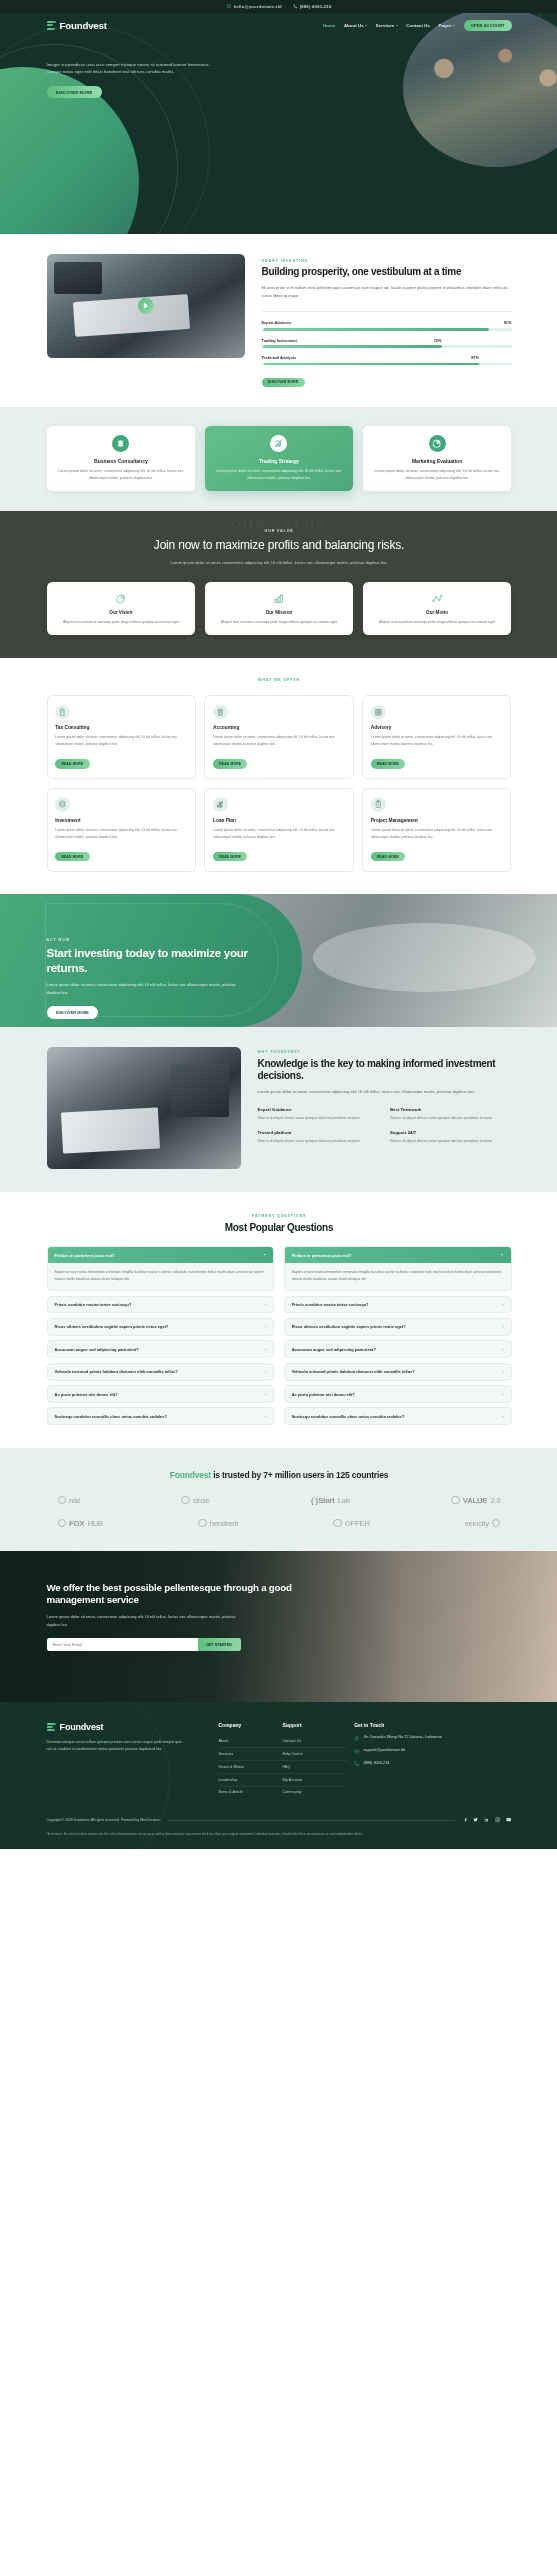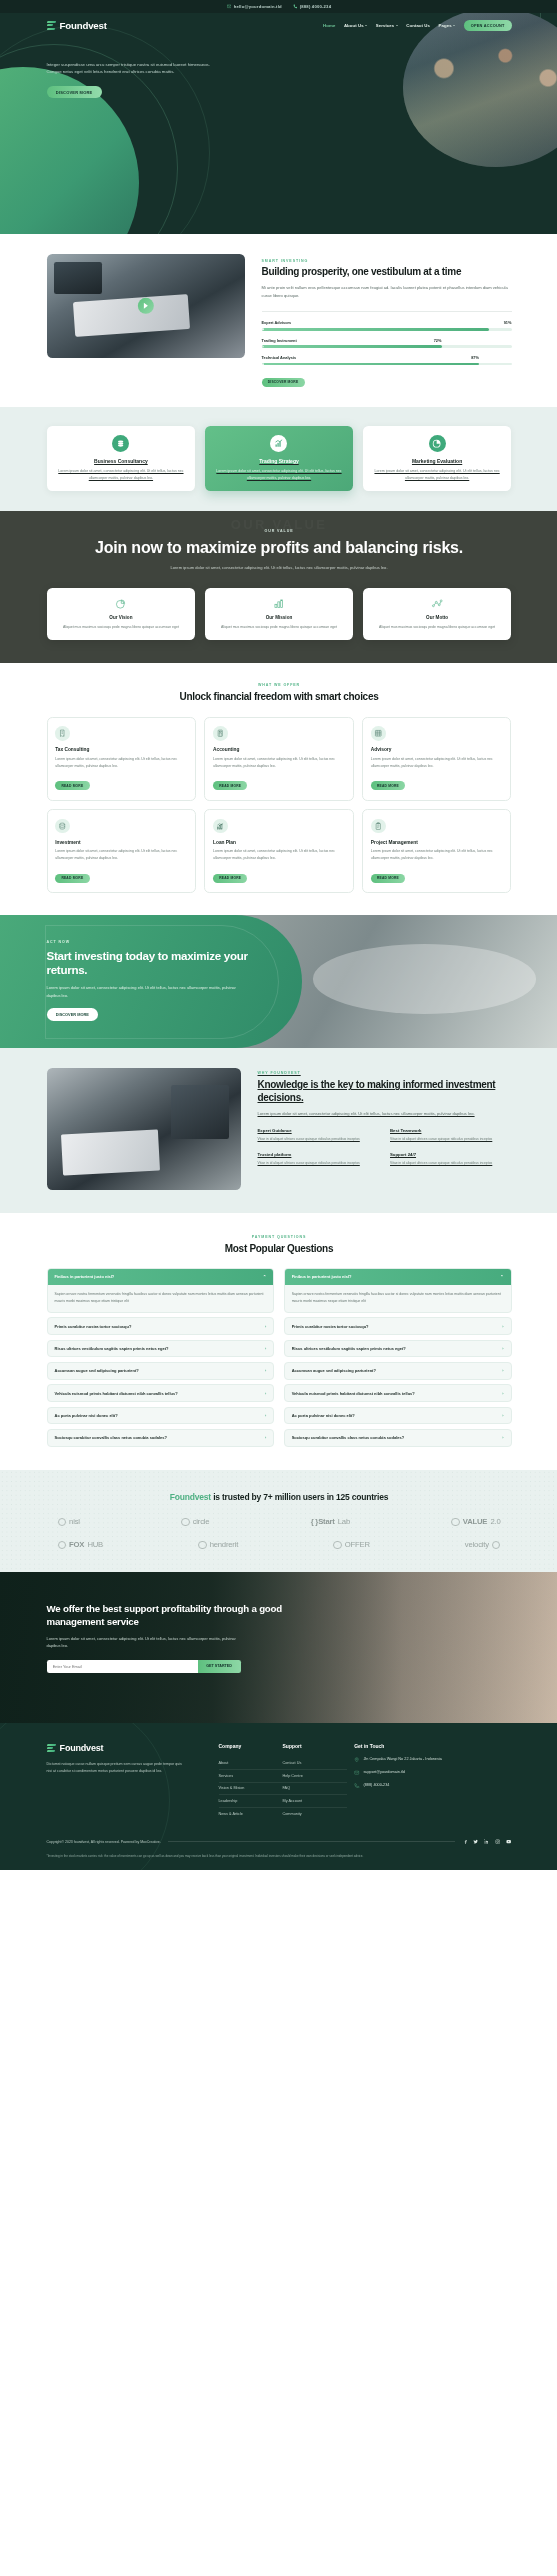--- a/index.html
+++ b/index.html
@@ -76,37 +76,37 @@
   .about-r .h2{margin:3.9px 0 5.4px;}
   .prog-wrap{margin-top:11px;border-top:0.8px solid #e6ebe9;padding-top:8.5px;}
   .prog{margin-bottom:7px;}
   .prog .lbl{display:flex;justify-content:space-between;font-size:3.9px;font-weight:700;color:#1d2a26;margin-bottom:2.7px;}
   .prog .lbl .pv{color:#1d2a26;}
   .track{height:2.6px;border-radius:2.3px;background:#e3f1ea;position:relative;}
   .fill{height:100%;border-radius:2.3px;background:linear-gradient(90deg,#7fd0a2,#4eb07d);position:relative;}
   .fill:before{content:"";position:absolute;left:0.8px;top:50%;transform:translateY(-50%);width:1.7px;height:1.7px;border-radius:50%;background:#fff;opacity:.85;}
 
   
-  .mint{background:#e7f0ee;text-decoration:underline;}
+  .mint{background:#e7f0ee;}
   .f3{display:flex;gap:9.3px;}
   .fcard{flex:1;background:#fff;border-radius:5.4px;padding:9.3px 8.5px;text-align:center;box-shadow:0 1.5px 7.7px rgba(20,50,40,.06);}
   .fcard.on{background:linear-gradient(145deg,#63c089,#4ca878);box-shadow:0 3.1px 11px rgba(40,130,95,.25);}
   .ficon{width:17px;height:17px;border-radius:50%;background:#3fa97b;margin:0 auto 6.2px;display:flex;align-items:center;justify-content:center;}
   .fcard.on .ficon{background:#fff;}
   .ficon svg{width:9.3px;height:9.3px;fill:#fff;}
   .fcard.on .ficon svg{fill:#3fa97b;}
   .fcard h4{font-size:5px;font-weight:700;color:#16221e;margin-bottom:3.9px;}
   .fcard p{font-size:3.6px;line-height:1.9;color:#6d7c77;}
   .fcard.on h4{color:#fff;}
   .fcard.on p{color:#e4f4ea;}
 
   
   .dark{background:#3f443d;position:relative;overflow:hidden;padding:18.6px 0 23px;}
   .dark .kicker{color:#cfe0d7;}
-  .dark h2{color:#fff;font-size:16px;font-weight:700;letter-spacing:-0.2px;line-height:1.3;margin:4.6px 0 5.4px;}
+  .dark h2{color:#fff;font-size:12px;font-weight:400;letter-spacing:-0.2px;line-height:1.3;margin:4.6px 0 5.4px;}
   .dark .body{color:#c8d1cb;}
   .v3{display:flex;gap:9.3px;margin-top:15.5px;}
   .vcard{flex:1;background:#fff;border-radius:5.4px;padding:9.3px 8.5px;text-align:center;box-shadow:0 2.3px 9.3px rgba(0,0,0,.12);}
   .vicon{width:14px;height:14px;margin:0 auto 4.6px;display:flex;align-items:center;justify-content:center;}
   .vicon svg{width:11.6px;height:11.6px;stroke:#5cb78e;fill:none;stroke-width:1.4;}
   .vcard h4{font-size:4.6px;font-weight:700;color:#16221e;margin-bottom:3.9px;}
   .vcard p{font-size:3.5px;line-height:1.9;color:#6d7c77;}
   .dark .watermark{position:absolute;left:0;right:0;top:6.2px;text-align:center;font-size:13px;font-weight:700;color:rgba(255,255,255,.035);letter-spacing:2.3px;}
 
   
@@ -121,21 +121,21 @@
 
   
   .cta{position:relative;height:133px;overflow:hidden;background:#9aa8ae;}
   .cta .ph{position:absolute;inset:0;
     background:linear-gradient(120deg,#c9cfcf 0%,#9fa8a6 30%,#7d8a8c 60%,#cfd6d3 100%);}
   .cta .ph:after{content:"";position:absolute;right:4%;top:22%;width:40%;height:52%;border-radius:50%;background:rgba(255,255,255,.30);}
   .cta .grn{position:absolute;left:-62px;top:0;bottom:0;width:364px;
     background:linear-gradient(115deg,#4fae7d 0%,#3f9f74 45%,#2f8a68 100%);
     border-radius:0 178px 178px 0;}
   .cta .grn:before{content:"";position:absolute;right:23px;top:9.3px;bottom:9.3px;width:232px;border-radius:0 155px 155px 0;border:0.8px solid rgba(255,255,255,.12);}
-  .cta-in{position:relative;z-index:4;padding-top:25px;width:232px;}
+  .cta-in{position:relative;z-index:4;width:232px;margin-top:44px;}
   .cta-in .kicker{color:#d6f0e0;}
   .cta-in h2{color:#fff;font-size:11.6px;font-weight:700;line-height:1.25;letter-spacing:-0.3px;margin:4.6px 0 6.2px;}
   .cta-in p{color:#ddf0e5;font-size:4px;line-height:1.9;width:190px;}
   .cta-in .b{margin-top:9.3px;background:#fff;color:#1d4a3b;border:none;border-radius:15.5px;font-size:3.9px;font-weight:700;padding:3.9px 9.3px;cursor:pointer;}
 
   
   .know{display:flex;gap:17px;align-items:flex-start;}
   .know-ph{width:194px;height:122px;border-radius:5.4px;flex:none;position:relative;overflow:hidden;
     background:linear-gradient(150deg,#aeb6ba 0%,#6a757b 28%,#2b343a 58%,#9aa3a6 100%);}
   .know-ph:before{content:"";position:absolute;left:8%;top:52%;width:50%;height:34%;border-radius:1.5px;background:linear-gradient(120deg,#eceef0,#c2c8cc);transform:rotate(-3deg);}
@@ -402,21 +402,20 @@
           <p style="text-align:center">Aliquet mus maximus sociosqu pede magna libero quisque accumsan eget</p>
         </div>
       </div>
     </div>
   </section>
 
   <section class="sec" style="padding:20px 0 22px">
     <div class="wrap">
       <div class="center">
         <div class="kicker">WHAT WE OFFER</div>
-        <div class="h2" style="margin-top:3.9px">Unlock financial freedom with smart choices</div>
       </div>
       <div class="g6">
         <div class="gcard">
           <div class="gicon">
               <svg viewBox="0 0 24 24">
                 <path d="M7 3h10v18l-3-2-2 2-2-2-3 2z"></path>
                 <path d="M10 8h4M10 12h4"></path>
               </svg>
             </div>
           <h4>Tax Consulting</h4>
@@ -678,21 +677,21 @@
           </div>
       </div>
     </div>
   </section>
 
   <section class="news">
     <div class="ph"></div>
     <div class="ovl"></div>
     <div class="wrap">
       <div class="news-in">
-        <h2>We offer the best support profitability through a good management service</h2>
+        <h2>We offer the best possible pellentesque through a good management service</h2>
         <p>Lorem ipsum dolor sit amet, consectetur adipiscing elit. Ut elit tellus, luctus nec ullamcorper mattis, pulvinar dapibus leo.</p>
         <div class="nf">
           <input type="text" placeholder="Enter Your Email" style="">
           <button>GET STARTED</button>
         </div>
       </div>
     </div>
   </section>
 
   <footer>

